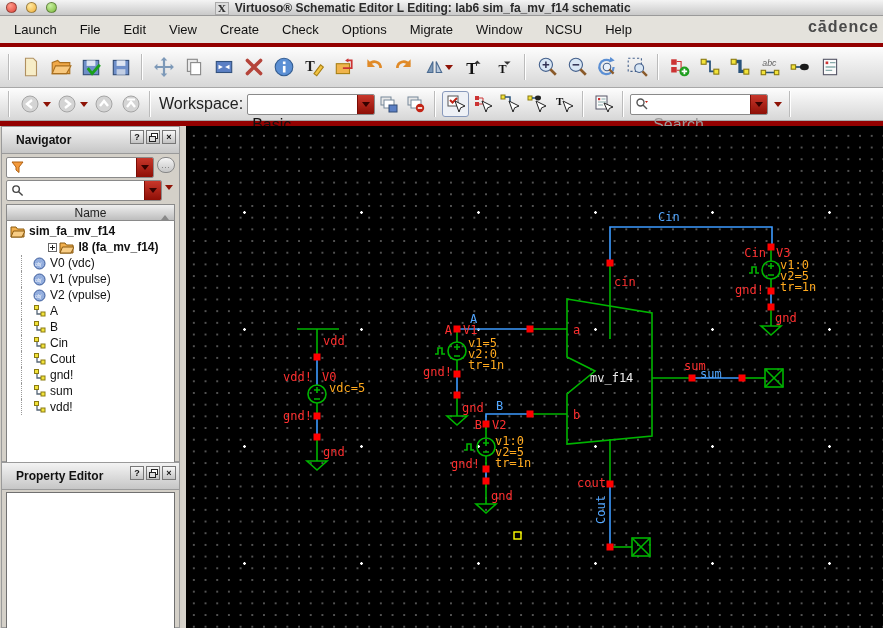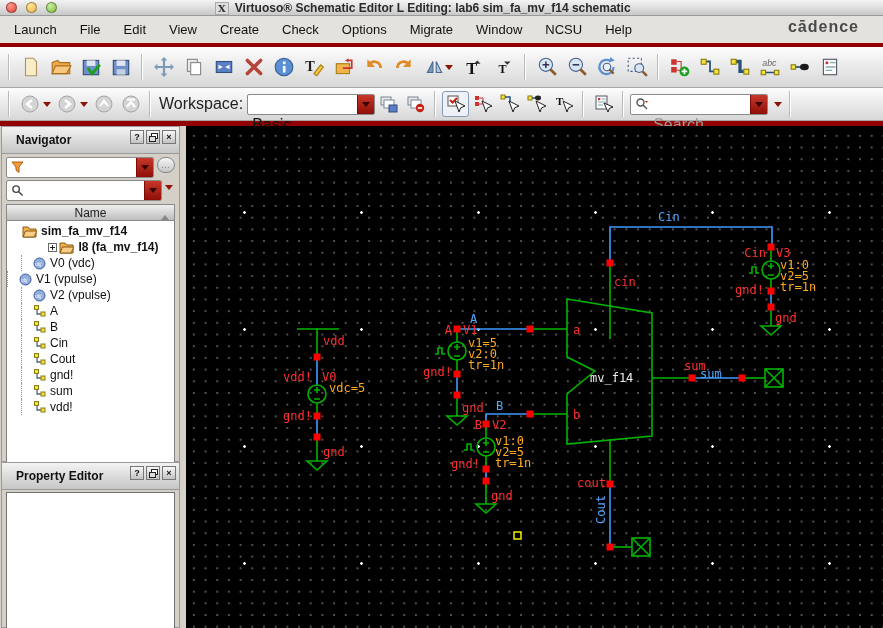--- a/index.html
+++ b/index.html
@@ -12,21 +12,21 @@
   .light { width:11px; height:11px; border-radius:50%; border:1px solid rgba(0,0,0,.35); }
   .light.red{ background:radial-gradient(circle at 35% 30%, #ff9a8a, #e0443a); }
   .light.yellow{ background:radial-gradient(circle at 35% 30%, #ffe9a0, #f0b03a); }
   .light.green{ background:radial-gradient(circle at 35% 30%, #c8f0a0, #7cba3c); }
   .titletext { position:absolute; left:215px; top:1px; display:flex; align-items:center; gap:6px; font-weight:bold; font-size:12px; color:#2b2b2b; white-space:nowrap; }
   .xlogo { font-family:"DejaVu Serif",serif; font-weight:bold; color:#333; background:#dcdcdc; border:1px solid #aaa; padding:0 2px; font-size:10px; line-height:11px; }
 
   
   .menubar { height:27px; background:#e4e2dc; display:flex; align-items:center; padding-left:14px; gap:23px; font-size:13px; position:relative; }
   .menubar span.mi { cursor:default; }
-  .logo { position:absolute; right:24px; top:2px; font-size:16px; font-weight:bold; letter-spacing:1px; color:#4a4a4a; font-family:"Liberation Sans",sans-serif; }
+  .logo { position:absolute; right:4px; top:2px; font-size:16px; font-weight:bold; letter-spacing:1px; color:#4a4a4a; font-family:"Liberation Sans",sans-serif; }
   .redline { height:4px; background:#930000; }
   .redline2 { height:5px; background:#930000; }
 
   
   .tb { display:flex; align-items:center; background:linear-gradient(#fdfdfd,#d7d7d7); border-bottom:1px solid #a8a8a8; padding:0 3px; }
   .tb1 { height:41px; }
   .tb2 { height:33px; }
   .tbtn { width:30px; height:30px; display:flex; align-items:center; justify-content:center; border-radius:3px; flex:0 0 auto; }
   .tb2 .tbtn { width:27px; height:26px; }
   .tbtn.active { background:#eef1f6; border:1px solid #8899bb; }
@@ -443,21 +443,21 @@
             <i></i>
           </span>
       </div>
       <span class="redcaret"></span>
     </div>
     <div class="namehdr">
       <span>Name</span>
       <span class="sortarr"></span>
     </div>
     <div class="tree">
-      <div class="trow" style="padding-left:15px;">
+      <div class="trow" style="padding-left:3px;">
         <svg width="15" height="13" viewBox="0 0 15 13">
             <path d="M1 2h5l1.5 2H14v8H1z" fill="#f2b04e" stroke="#8a5a10"></path>
             <path d="M1 12l2.5-6H15l-3 6z" fill="#f8cd85" stroke="#8a5a10"></path>
           </svg>
         <span class="lbl b">sim_fa_mv_f14</span>
       </div>
       <div class="trow" style="padding-left:26px;justify-content:center;">
         <span class="exp"></span>
         <svg width="15" height="13" viewBox="0 0 15 13">
             <path d="M1 2h5l1.5 2H14v8H1z" fill="#f2b04e" stroke="#8a5a10"></path>
@@ -466,21 +466,21 @@
         <span class="lbl b">I8 (fa_mv_f14)</span>
       </div>
       <div class="trow" style="padding-left:14px;">
           <span class="guide"></span>
         <svg width="13" height="13" viewBox="0 0 13 13">
             <circle cx="6.5" cy="6.5" r="5.5" fill="#93aede" stroke="#3a5a9a"></circle>
             <text x="2.2" y="8.6" font-size="4.6" font-style="italic" fill="#fff">obj</text>
           </svg>
         <span class="lbl">V0 (vdc)</span>
       </div>
-      <div class="trow" style="">
+      <div class="trow" style="padding-left:14px;">
           <span class="guide"></span>
         <svg width="13" height="13" viewBox="0 0 13 13">
             <circle cx="6.5" cy="6.5" r="5.5" fill="#93aede" stroke="#3a5a9a"></circle>
             <text x="2.2" y="8.6" font-size="4.6" font-style="italic" fill="#fff">obj</text>
           </svg>
         <span class="lbl">V1 (vpulse)</span>
       </div>
       <div class="trow" style="padding-left:14px;">
           <span class="guide"></span>
         <svg width="13" height="13" viewBox="0 0 13 13">

